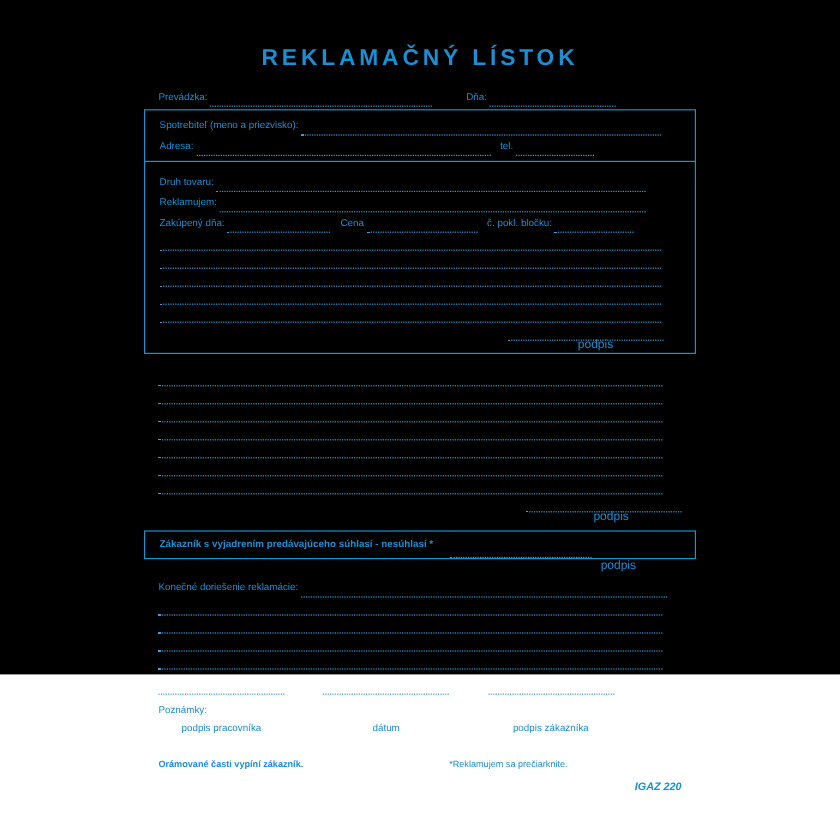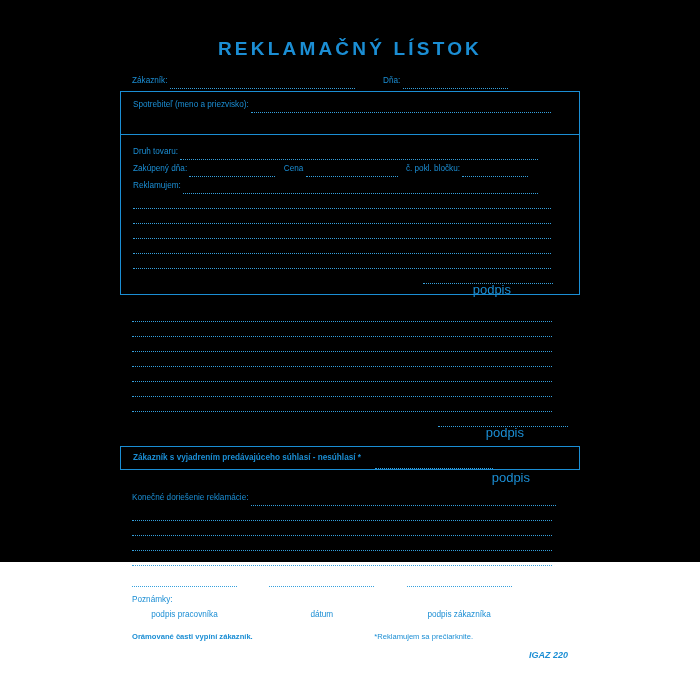--- a/index.html
+++ b/index.html
@@ -56,21 +56,21 @@
   }
   .box {
     border: 1.3px solid #1b8ed4;
     box-sizing: border-box;
     position: relative;
   }
   .pad {
     padding: 4px 10px 0 12px;
   }
   .podpis-label {
-    font-size: 13px;
+    font-size: 10px;
     text-align: center;
   }
   .center-small {
     font-size: 8.2px;
     text-align: center;
   }
   .footer-note {
     font-size: 7.6px;
   }
   .code {
@@ -87,50 +87,56 @@
 </style>
 </head>
 <body>
 
 <div class="page">
   <div class="sheet">
 
     <div class="title">REKLAMAČNÝ LÍSTOK</div>
 
     <div class="row" style="padding-left:12px;">
-      <span class="lbl">Zákazník:</span>
+      <span class="lbl">Prevádzka:</span>
       <span class="dots" style="width:185px;"></span>
       <span class="lbl" style="margin-left:26px;">Dňa:</span>
       <span class="dots" style="width:105px;"></span>
     </div>
 
     <div class="box pad" style="height:44px; margin-top:2px;">
       <div class="row">
         <span class="lbl">Spotrebiteľ (meno a priezvisko):</span>
         <span class="dots" style="width:300px;"></span>
+      </div>
+      <div class="row">
+        <span class="lbl">Adresa:</span>
+        <span class="dots" style="width:245px;"></span>
+        <span class="lbl" style="margin-left:6px;">tel.</span>
+        <span class="dots" style="width:65px;"></span>
       </div>
     </div>
 
     <div class="box pad" style="height:160px; margin-top:0px; border-top:none;">
       <div class="row" style="margin-top:4px;">
         <span class="lbl">Druh tovaru:</span>
         <span class="dots" style="width:358px;"></span>
+      </div>
+      <div class="row">
+        <span class="lbl">Reklamujem:</span>
+        <span class="dots" style="width:355px;"></span>
       </div>
       <div class="row">
         <span class="lbl">Zakúpený dňa:</span>
         <span class="dots" style="width:86px;"></span>
         <span class="lbl" style="margin-left:6px;">Cena</span>
         <span class="dots" style="width:92px;"></span>
         <span class="lbl" style="margin-left:6px;">č. pokl. bločku:</span>
         <span class="dots" style="width:66px;"></span>
       </div>
-      <div class="row">
-        <span class="lbl">Reklamujem:</span>
-        <span class="dots" style="width:355px;"></span>
-      </div>
       <div class="row linerow"><span class="dots" style="width:418px;"></span></div>
       <div class="row linerow"><span class="dots" style="width:418px;"></span></div>
       <div class="row linerow"><span class="dots" style="width:418px;"></span></div>
       <div class="row linerow"><span class="dots" style="width:418px;"></span></div>
       <div class="row linerow"><span class="dots" style="width:418px;"></span></div>
       <div class="row linerow" style="text-align:right; padding-right:16px;">
         <span class="dots" style="width:130px;"></span>
       </div>
       <div class="podpis-label" style="text-align:right; padding-right:58px; margin-top:-2px;">podpis</div>
     </div>

